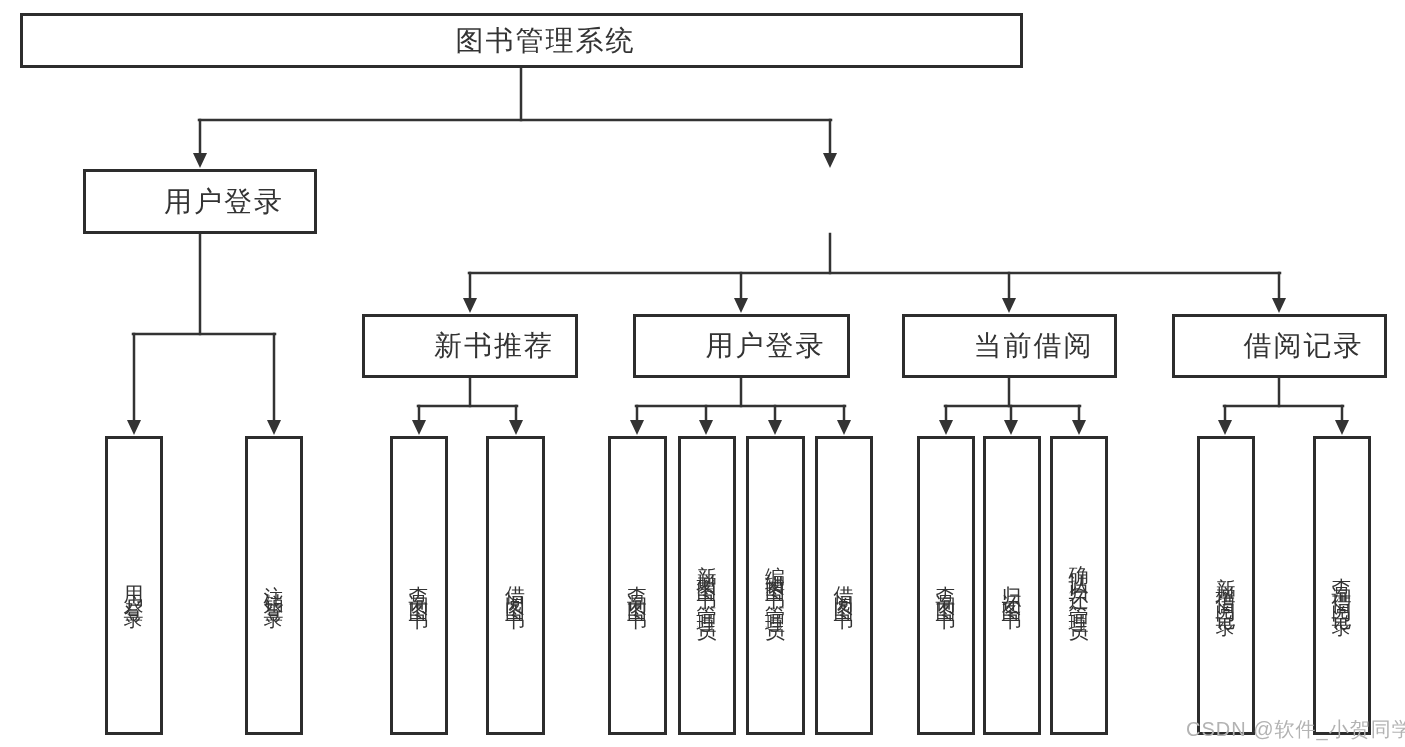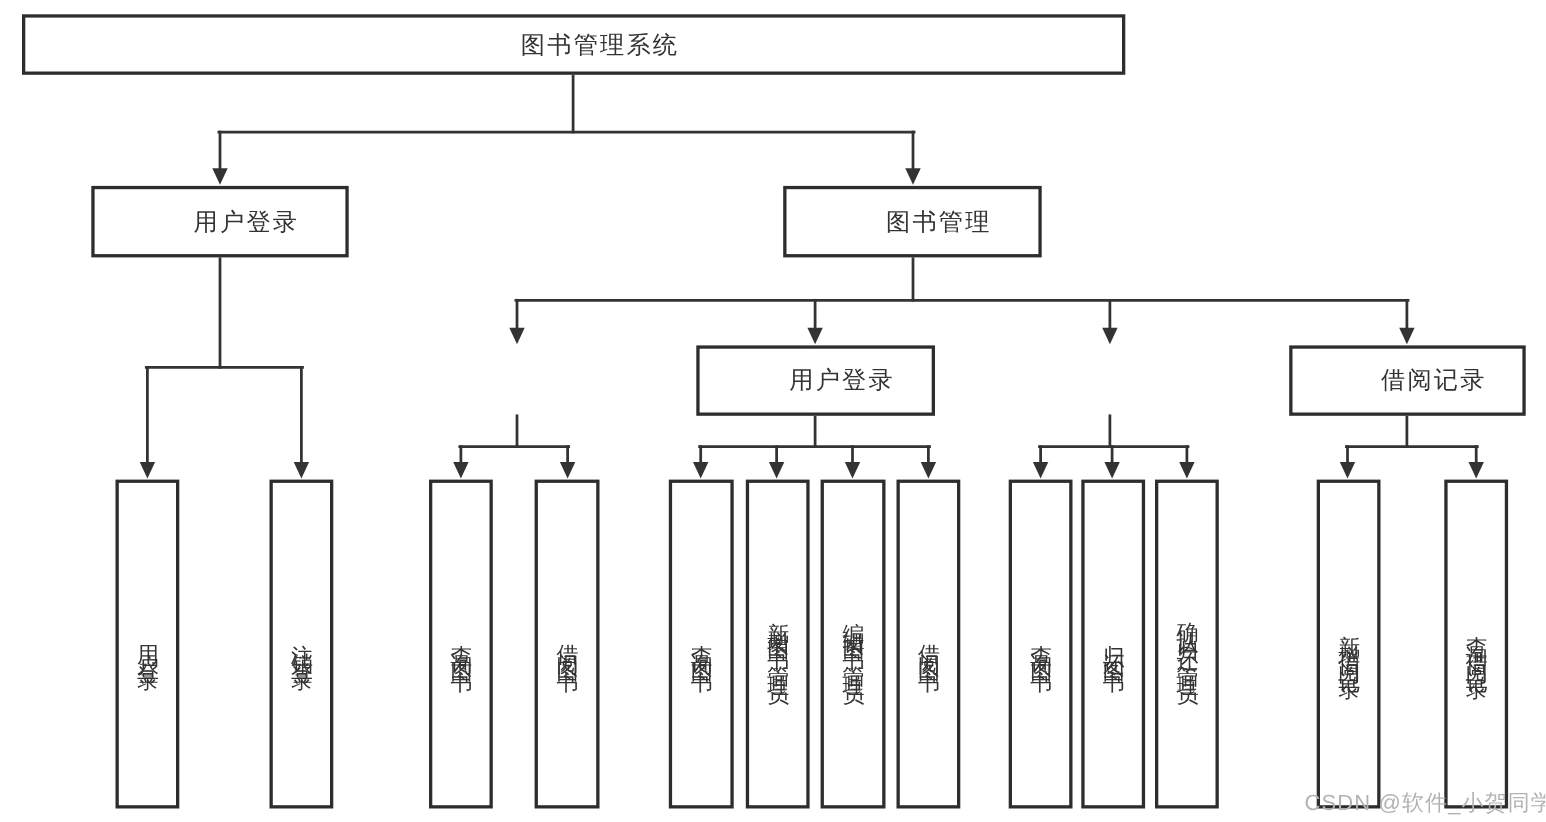--- a/index.html
+++ b/index.html
@@ -8,21 +8,21 @@
     overflow:hidden;font-family:"Liberation Sans","DejaVu Sans",sans-serif;
   }
   #wires{position:absolute;left:0;top:0;width:1405px;height:747px;}
   #wires line{stroke:#333333;stroke-width:2.5;stroke-linecap:square;}
   #wires polygon{fill:#333333;}
   .box{
     position:absolute;box-sizing:border-box;background:#ffffff;
     border:3px solid #2d2d2d;display:flex;align-items:center;justify-content:center;
     color:#333333;
   }
-  .hbox{font-size:22px;letter-spacing:2px;white-space:nowrap;padding-left:48px;}
+  .hbox{font-size:28px;letter-spacing:2px;white-space:nowrap;padding-left:48px;}
   .vbox{
     writing-mode:vertical-rl;text-orientation:mixed;
     font-size:20px;letter-spacing:8px;line-height:1;
   }
   .vbox span{display:block;}
   #watermark{
     position:absolute;left:1186px;top:716px;z-index:10;
     font-size:20px;color:#b3b3b3;white-space:nowrap;letter-spacing:1px;
   }
 </style>
@@ -107,26 +107,29 @@
     </g>
   </svg>
 
   <div class="box hbox" style="left:20px;top:13px;width:1003px;height:55px">
     <span>图书管理系统</span>
   </div>
 
   <div class="box hbox" style="left:83px;top:169px;width:234px;height:65px">
     <span>用户登录</span>
   </div>
-  <div class="box hbox" style="left:712px;top:169px;width:235px;height:65px">
-    <span>图书管理</span>
+
+  <div class="box hbox" style="left:362px;top:314px;width:216px;height:64px">
+    <span>新书推荐</span>
   </div>
-
   <div class="box hbox" style="left:633px;top:314px;width:217px;height:64px">
     <span>用户登录</span>
+  </div>
+  <div class="box hbox" style="left:902px;top:314px;width:215px;height:64px">
+    <span>当前借阅</span>
   </div>
   <div class="box hbox" style="left:1172px;top:314px;width:215px;height:64px">
     <span>借阅记录</span>
   </div>
 
   <div class="box vbox" style="left:105px;top:436px;width:58px;height:299px">
     <span>用户登录</span>
   </div>
   <div class="box vbox" style="left:245px;top:436px;width:58px;height:299px">
     <span>注销登录</span>

